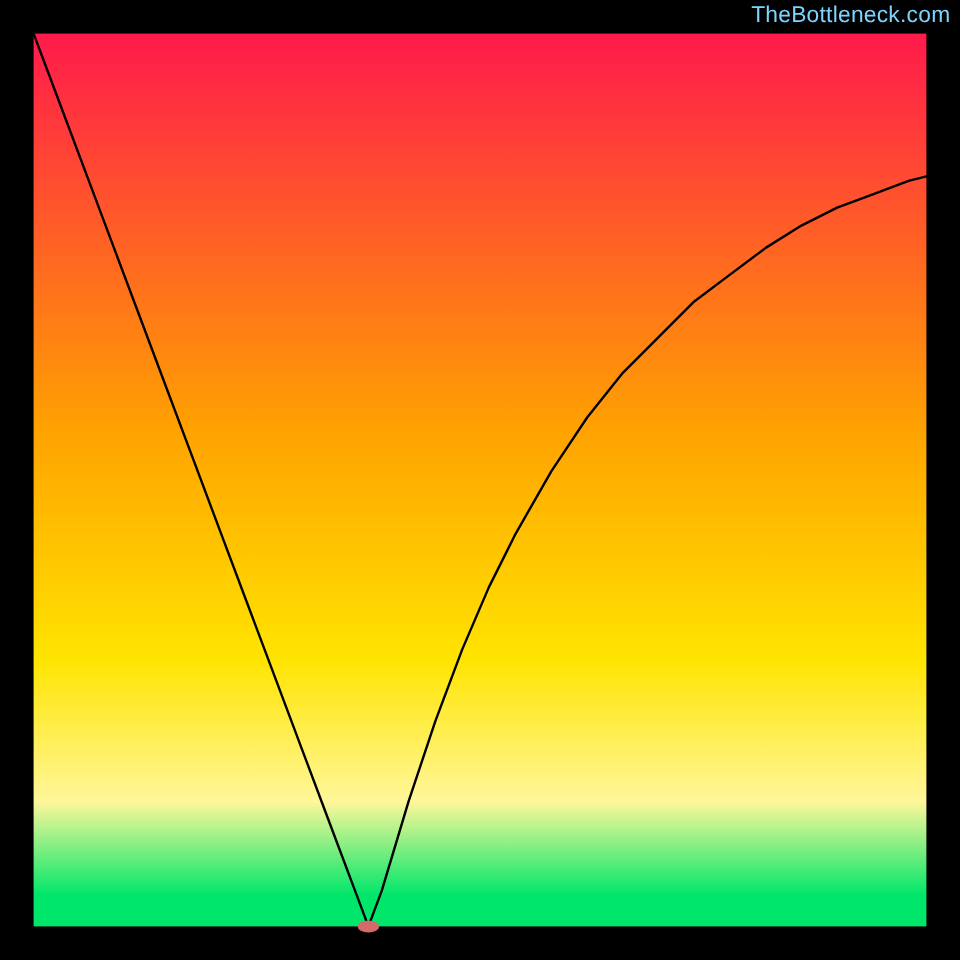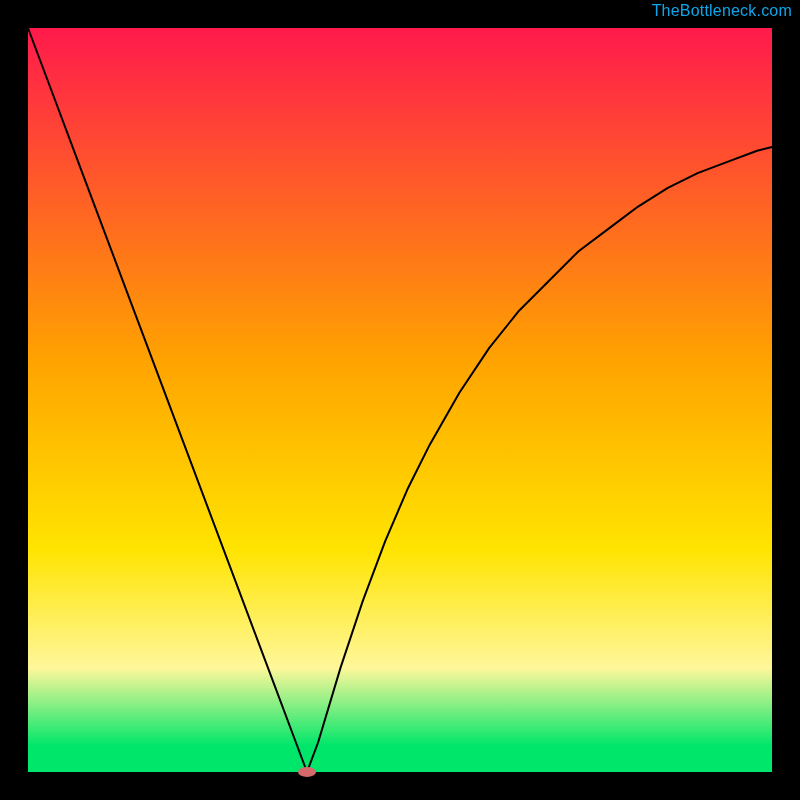--- a/index.html
+++ b/index.html
@@ -16,22 +16,22 @@
     width: 800px;
     height: 800px;
   }
   svg {
     display: block;
   }
   .watermark {
     position: absolute;
     top: 2px;
     right: 8px;
-    color: #0ea5e9;
-    font-size: 16px;
+    color: #7dd3fc;
+    font-size: 19px;
     font-weight: 400;
     letter-spacing: 0.2px;
     user-select: none;
   }
 </style>
 </head>
 <body>
 
 <div class="canvas-wrap">
   <svg id="chart-svg" width="800" height="800" viewBox="0 0 800 800">

